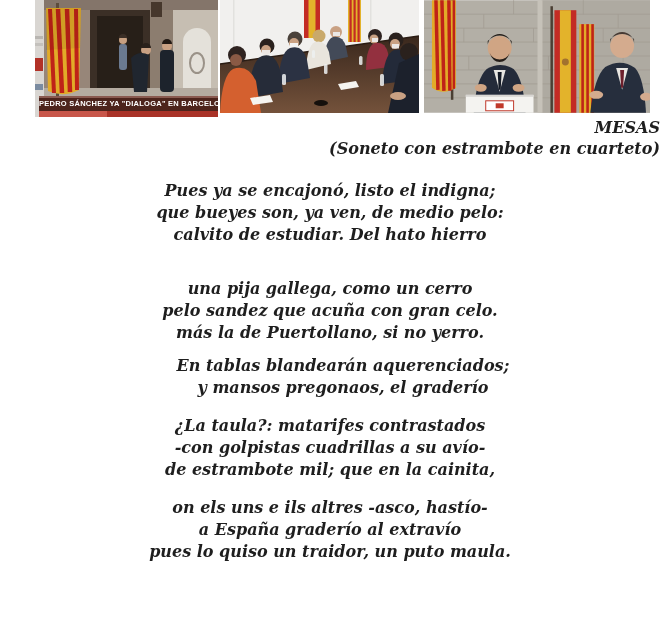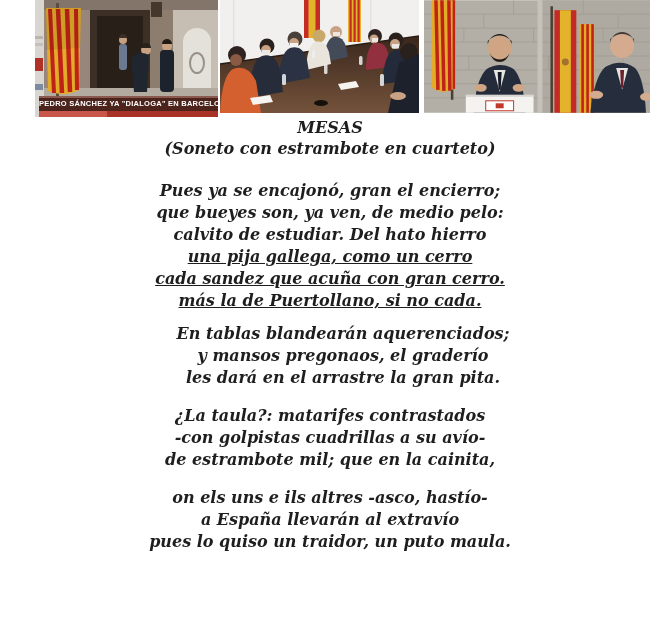--- a/index.html
+++ b/index.html
@@ -30,23 +30,23 @@
   }
 
   
   .poem{
     position:absolute;top:117px;left:0;width:660px;
     text-align:center;color:#1e1e1e;
     font-weight:700;font-style:italic;
     font-size:16px;line-height:22px;
   }
   .poem .line{white-space:nowrap;}
-  .title-block{line-height:21px;}
+  .title-block{line-height:21px;text-align:right;}
   .stanza-1{margin-top:21px;}
-  .stanza-2{margin-top:0;text-decoration:underline;}
+  .stanza-2{margin-top:32px;}
   .stanza-3{margin-top:11px;padding-left:26px;}
   .stanza-4{margin-top:16px;}
   .stanza-5{margin-top:16px;}
 </style>
 </head>
 <body>
 
 <div class="page">
 
   <div class="photo-row">
@@ -255,43 +255,42 @@
     </figure>
   </div>
 
   <div class="poem">
     <div class="title-block">
       <div class="line">MESAS</div>
       <div class="line">(Soneto con estrambote en cuarteto)</div>
     </div>
 
     <div class="stanza stanza-1">
-      <div class="line">Pues ya se encajonó, gran el encierro;</div>
+      <div class="line">Pues ya se encajonó, listo el indigna;</div>
       <div class="line">que bueyes son, ya ven, de medio pelo:</div>
       <div class="line">calvito de estudiar. Del hato hierro</div>
     </div>
 
     <div class="stanza stanza-2">
       <div class="line">una pija gallega, como un cerro</div>
-      <div class="line">cada sandez que acuña con gran cerro.</div>
-      <div class="line">más la de Puertollano, si no cada.</div>
+      <div class="line">pelo sandez que acuña con gran celo.</div>
+      <div class="line">más la de Puertollano, si no yerro.</div>
     </div>
 
     <div class="stanza stanza-3">
       <div class="line">En tablas blandearán aquerenciados;</div>
       <div class="line">y mansos pregonaos, el graderío</div>
-      <div class="line">les dará en el arrastre la gran pita.</div>
     </div>
 
     <div class="stanza stanza-4">
       <div class="line">¿La taula?: matarifes contrastados</div>
       <div class="line">-con golpistas cuadrillas a su avío-</div>
       <div class="line">de estrambote mil; que en la cainita,</div>
     </div>
 
     <div class="stanza stanza-5">
       <div class="line">on els uns e ils altres -asco, hastío-</div>
-      <div class="line">a España llevarán al extravío</div>
+      <div class="line">a España graderío al extravío</div>
       <div class="line">pues lo quiso un traidor, un puto maula.</div>
     </div>
   </div>
 
 </div>
 
 </body></html>

